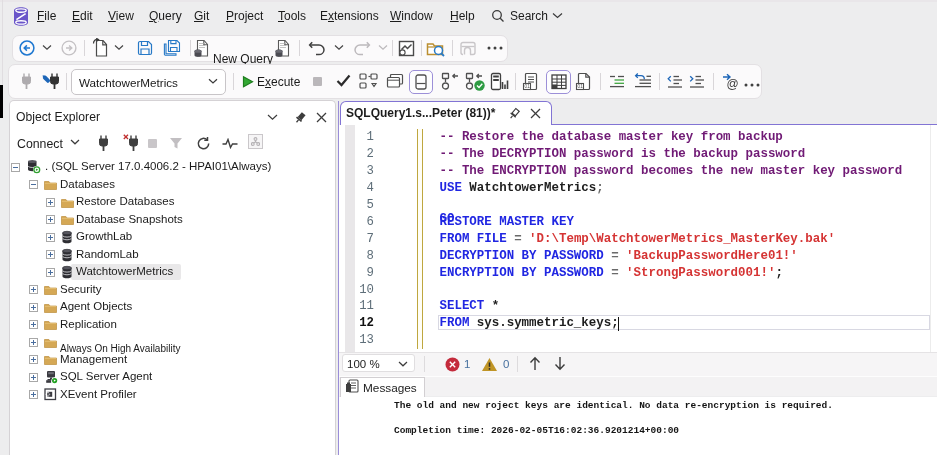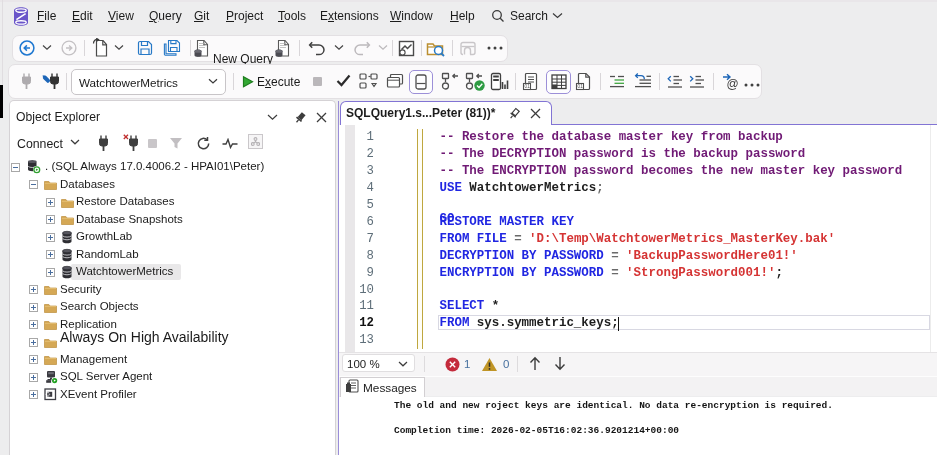--- a/index.html
+++ b/index.html
@@ -482,21 +482,21 @@
     <div class="abs" style="left:26px;top:159px">
       <svg width="15" height="15">
         <path d="M2 2.6 v8 c0 0.9 1.9 1.6 4.25 1.6 s4.25 -0.7 4.25 -1.6 v-8 Z" fill="#2e2e33"></path>
         <ellipse cx="6.25" cy="2.6" rx="4.25" ry="1.5" fill="#56565e"></ellipse>
         <path d="M2.1 7.4 c1 0.7 2.4 1.1 4.15 1.1 s3.15-0.4 4.15-1.1" fill="none" stroke="#cfcfd4" stroke-width="0.9"></path>
         <circle cx="10.8" cy="10.8" r="3.7" fill="#fff"></circle>
         <circle cx="10.8" cy="10.8" r="2.9" fill="none" stroke="#2fa02f" stroke-width="1.3"></circle>
         <path d="M9.9 9.6 l2.4 1.2 l-2.4 1.2 Z" fill="#2fa02f"></path>
       </svg>
     </div>
-    <div class="abs" style="left:45px;top:160px;font-size:11.5px;color:#1b1b1b;white-space:nowrap">. (SQL Always 17.0.4006.2 - HPAI01\Peter)</div>
+    <div class="abs" style="left:45px;top:160px;font-size:11.5px;color:#1b1b1b;white-space:nowrap">. (SQL Server 17.0.4006.2 - HPAI01\Always)</div>
     <div class="exp " style="left:29px;top:180px">
       <i></i>
     </div>
     <div class="abs" style="left:44px;top:179px">
       <svg width="13" height="11">
         <path d="M0.5 2.5 h4.4 l1.3 1.6 h6.3 v6.4 h-12 Z" fill="#d5a855" stroke="#c2974a" stroke-width="0.8"></path>
         <path d="M0.9 4.4 h11.2" stroke="#e3bd72" stroke-width="1"></path>
       </svg>
     </div>
     <div class="abs" style="left:60px;top:177.5px;font-size:11.5px;color:#1b1b1b;white-space:nowrap">Databases</div>
@@ -576,21 +576,21 @@
     <div class="exp plus" style="left:29px;top:302.5px">
       <i></i>
       <b></b>
     </div>
     <div class="abs" style="left:44px;top:301.5px">
       <svg width="13" height="11">
         <path d="M0.5 2.5 h4.4 l1.3 1.6 h6.3 v6.4 h-12 Z" fill="#d5a855" stroke="#c2974a" stroke-width="0.8"></path>
         <path d="M0.9 4.4 h11.2" stroke="#e3bd72" stroke-width="1"></path>
       </svg>
     </div>
-    <div class="abs" style="left:60px;top:300px;font-size:11.5px;color:#1b1b1b;white-space:nowrap">Search Objects</div>
+    <div class="abs" style="left:60px;top:300px;font-size:11.5px;color:#1b1b1b;white-space:nowrap">Agent Objects</div>
     <div class="exp plus" style="left:29px;top:320px">
       <i></i>
       <b></b>
     </div>
     <div class="abs" style="left:44px;top:319px">
       <svg width="13" height="11">
         <path d="M0.5 2.5 h4.4 l1.3 1.6 h6.3 v6.4 h-12 Z" fill="#d5a855" stroke="#c2974a" stroke-width="0.8"></path>
         <path d="M0.9 4.4 h11.2" stroke="#e3bd72" stroke-width="1"></path>
       </svg>
     </div>
@@ -598,21 +598,21 @@
     <div class="exp plus" style="left:29px;top:337.5px">
       <i></i>
       <b></b>
     </div>
     <div class="abs" style="left:44px;top:336.5px">
       <svg width="13" height="11">
         <path d="M0.5 2.5 h4.4 l1.3 1.6 h6.3 v6.4 h-12 Z" fill="#d5a855" stroke="#c2974a" stroke-width="0.8"></path>
         <path d="M0.9 4.4 h11.2" stroke="#e3bd72" stroke-width="1"></path>
       </svg>
     </div>
-    <div class="abs" style="left:60px;top:329px;font-size:14px;color:#1b1b1b;white-space:nowrap">Always On High Availability</div>
+    <div class="abs" style="left:60px;top:343px;font-size:10px;color:#1b1b1b;white-space:nowrap">Always On High Availability</div>
     <div class="exp plus" style="left:29px;top:355px">
       <i></i>
       <b></b>
     </div>
     <div class="abs" style="left:44px;top:354px">
       <svg width="13" height="11">
         <path d="M0.5 2.5 h4.4 l1.3 1.6 h6.3 v6.4 h-12 Z" fill="#d5a855" stroke="#c2974a" stroke-width="0.8"></path>
         <path d="M0.9 4.4 h11.2" stroke="#e3bd72" stroke-width="1"></path>
       </svg>
     </div>

